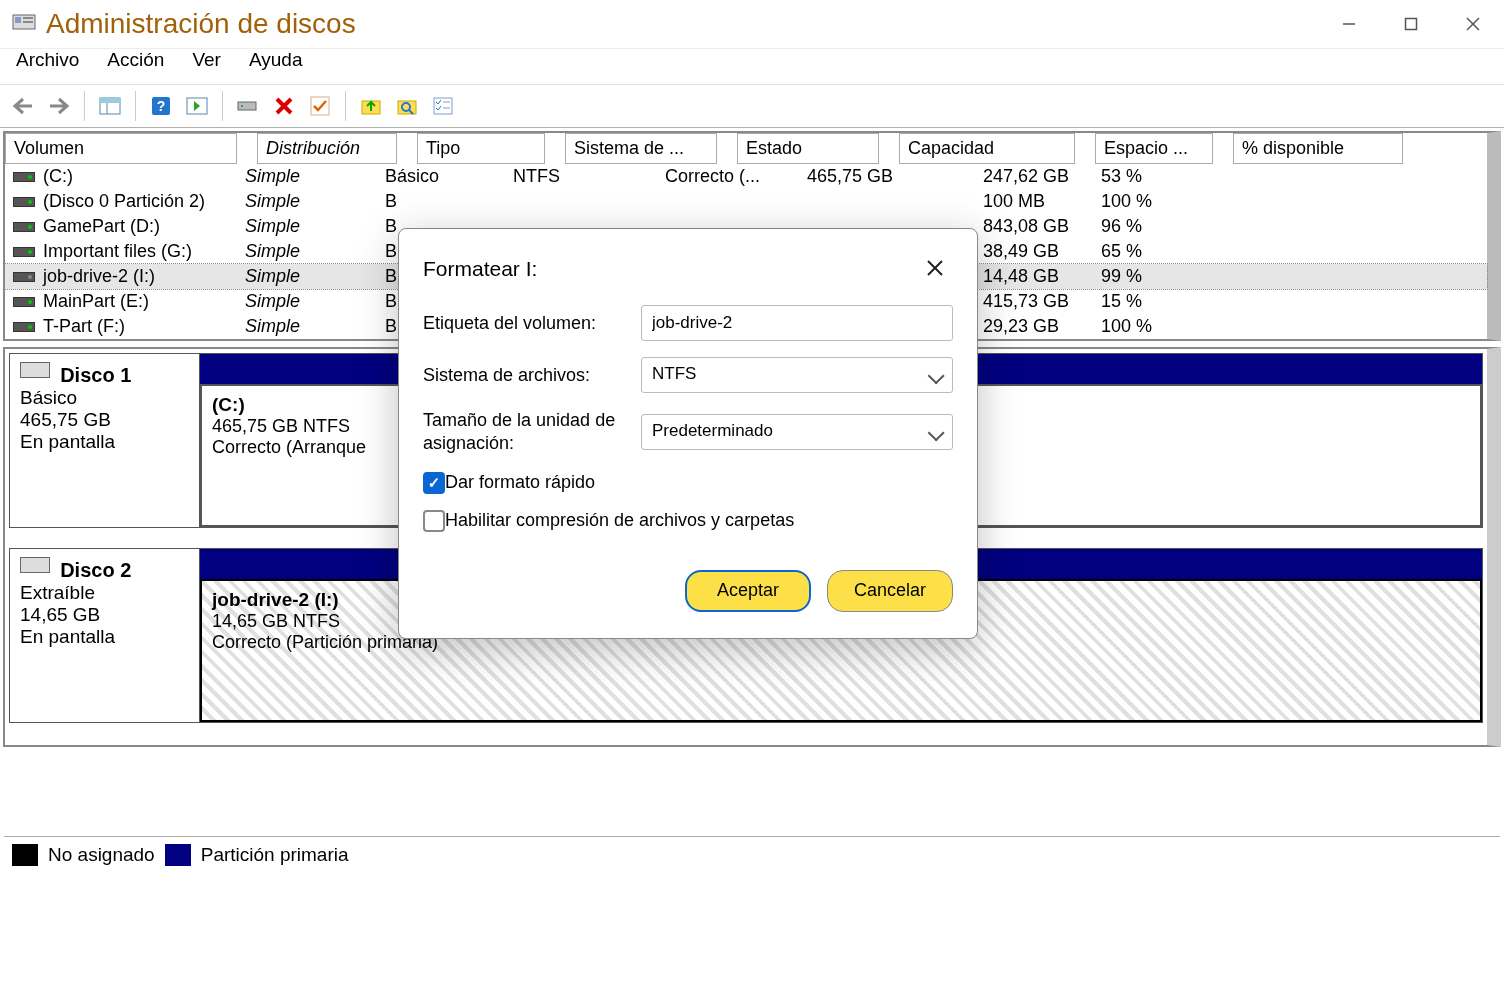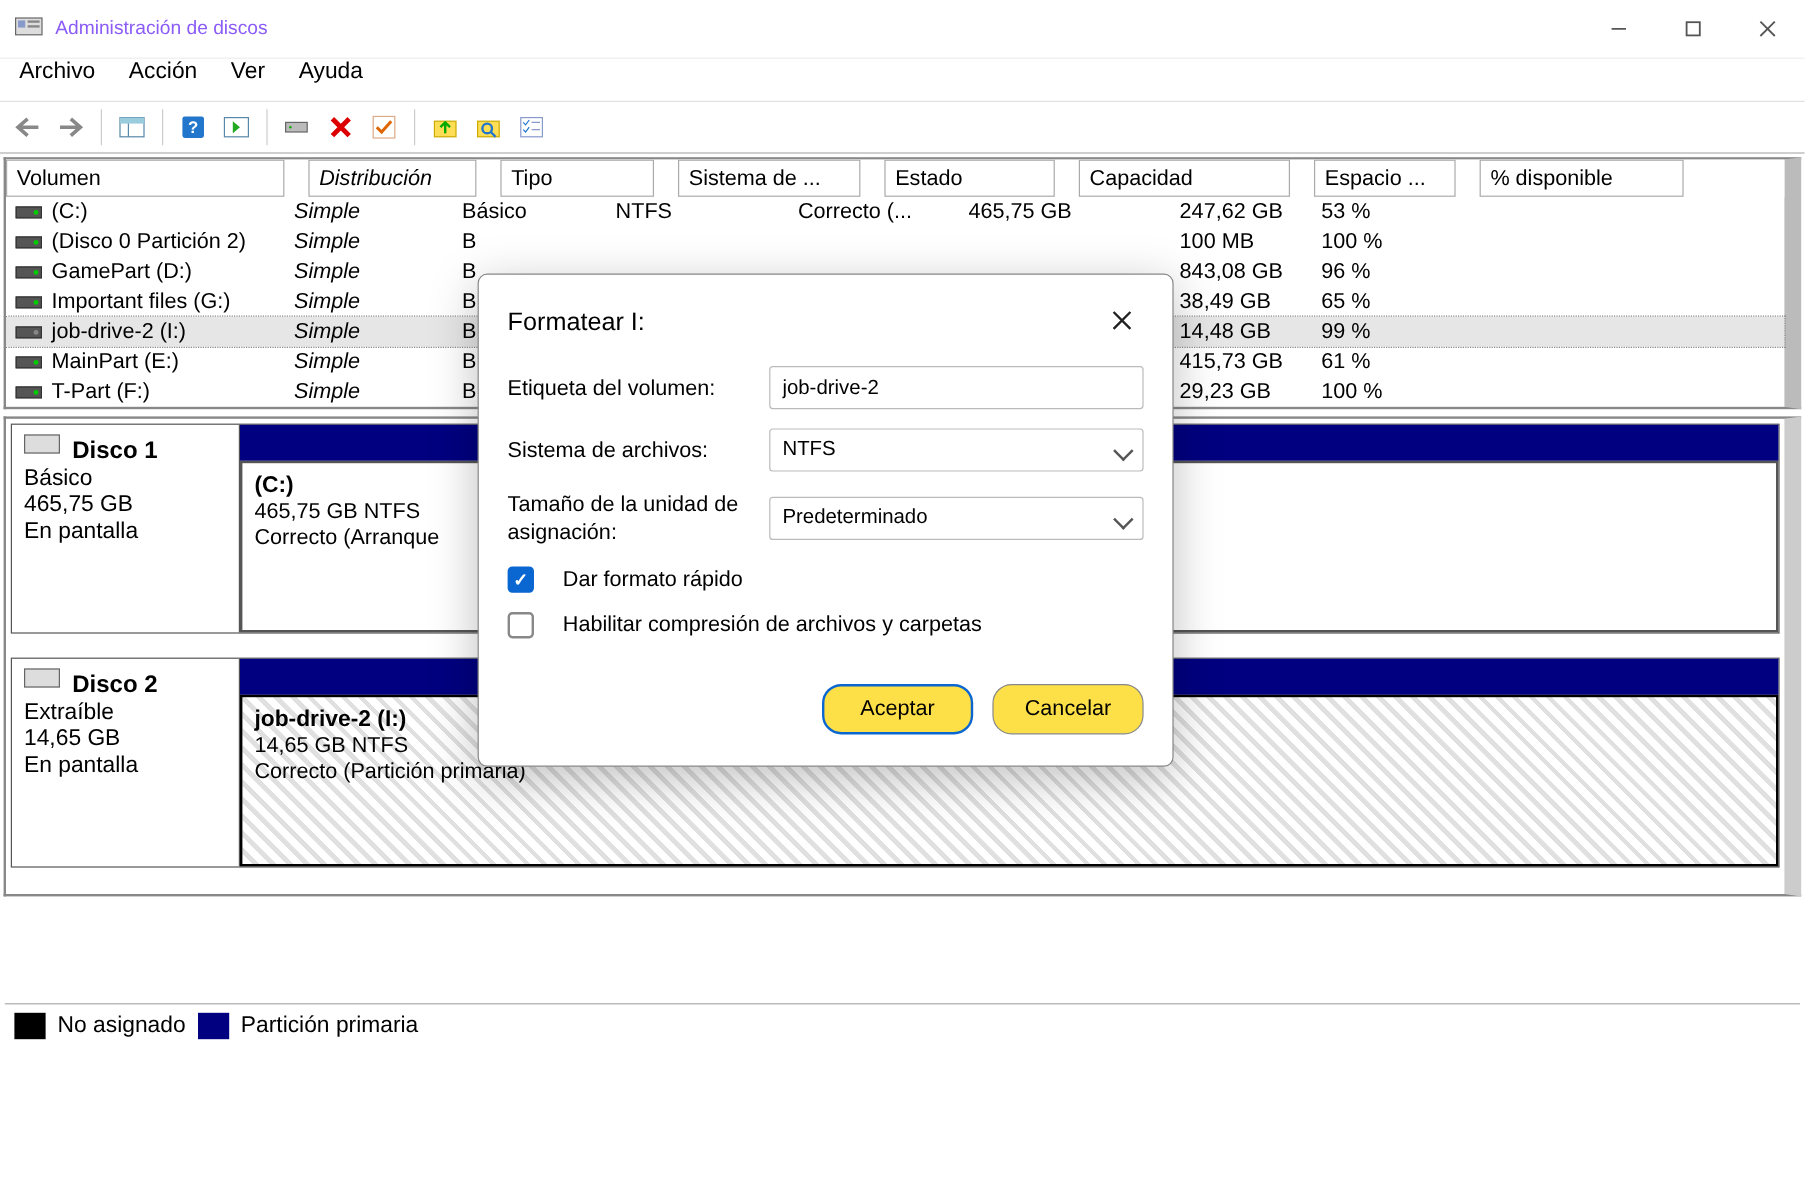--- a/index.html
+++ b/index.html
@@ -1,21 +1,21 @@
 <!DOCTYPE html>
 <html><head>
 <meta charset="utf-8">
 <style>
 * { box-sizing: border-box; margin: 0; padding: 0; }
 body { font-family: "Segoe UI", Arial, sans-serif; font-size: 15px; background: #fff; color: #000; overflow: hidden; width: 1504px; height: 982px; position: relative; }
 
 
 .titlebar { height: 48px; display: flex; align-items: center; padding-left: 12px; background: #fff; }
 .titlebar .app-icon { width: 24px; height: 20px; margin-right: 10px; }
-.titlebar .title { font-size: 16px; color: #8b5cf6; flex: 1; }
+.titlebar .title { font-size: 28px; color: #a16207; flex: 1; }
 .win-controls { display: flex; height: 48px; }
 .win-btn { width: 62px; height: 48px; display: flex; align-items: center; justify-content: center; background: transparent; border: none; }
 .win-btn svg { stroke: #555; }
 
 
 .menubar { height: 36px; display: flex; padding: 0 16px; gap: 28px; border-top: 1px solid #eee; }
 .menubar .menu-item { font-size: 19px; cursor: default; }
 
 
 .toolbar { height: 44px; display: flex; align-items: center; padding: 0 8px; gap: 6px; border-top: 1px solid #e0e0e0; border-bottom: 1px solid #b0b0b0; }
@@ -58,21 +58,21 @@
 .dlg-title { display: flex; align-items: center; padding: 18px 20px 8px 20px; }
 .dlg-title .t { font-size: 21px; flex: 1; }
 .dlg-close { background: none; border: none; font-size: 24px; width: 36px; height: 36px; }
 .dlg-body { padding: 10px 20px 8px 20px; }
 .dlg-row { display: flex; align-items: center; margin-bottom: 16px; }
 .dlg-row .lbl { width: 218px; font-size: 18px; }
 .dlg-row .lbl.multi { line-height: 1.3; }
 .dlg-input { flex: 1; border: 1px solid #bbb; border-radius: 3px; padding: 6px 10px; font-size: 17px; background: #fff; height: 36px; }
 .dlg-select { flex: 1; border: 1px solid #bbb; border-radius: 3px; padding: 6px 10px; font-size: 17px; background: #fff; height: 36px; position: relative; }
 .dlg-select::after { content: ""; position: absolute; right: 12px; top: 14px; width: 10px; height: 10px; border-right: 2px solid #555; border-bottom: 2px solid #555; transform: rotate(45deg) translateY(-3px); }
-.chk-row { display: flex; align-items: center; margin: 16px 0; gap: 24px; }
+.chk-row { display: flex; align-items: center; margin: 16px 0; gap: 0; }
 .chk { width: 22px; height: 22px; border: 2px solid #888; border-radius: 4px; display: flex; align-items: center; justify-content: center; }
 .chk.checked { background: #0a66d0; border-color: #0a66d0; }
 .chk.checked::after { content: "✓"; color: #fff; font-size: 15px; font-weight: bold; }
 .chk-lbl { font-size: 18px; }
 .dlg-buttons { display: flex; justify-content: flex-end; gap: 16px; padding: 14px 20px 22px 20px; }
 .dlg-btn { min-width: 126px; height: 42px; border: 1px solid #888; border-radius: 16px; background: #fde047; font-size: 18px; }
 .dlg-btn.primary { border: 2px solid #0a66d0; }
 
 
 .c-vol { width: 232px; }
@@ -262,21 +262,21 @@
         <div class="cell c-pct">99 %</div>
       </div>
       <div class="row">
         <div class="cell c-vol"><span class="drive-ico"></span>MainPart (E:)</div>
         <div class="cell c-dist">Simple</div>
         <div class="cell c-tipo">B</div>
         <div class="cell c-fs"></div>
         <div class="cell c-estado"></div>
         <div class="cell c-cap"></div>
         <div class="cell c-free">415,73 GB</div>
-        <div class="cell c-pct">61 %</div>
+        <div class="cell c-pct">15 %</div>
       </div>
       <div class="row">
         <div class="cell c-vol"><span class="drive-ico"></span>T-Part (F:)</div>
         <div class="cell c-dist">Simple</div>
         <div class="cell c-tipo">B</div>
         <div class="cell c-fs"></div>
         <div class="cell c-estado"></div>
         <div class="cell c-cap"></div>
         <div class="cell c-free">29,23 GB</div>
         <div class="cell c-pct">100 %</div>

